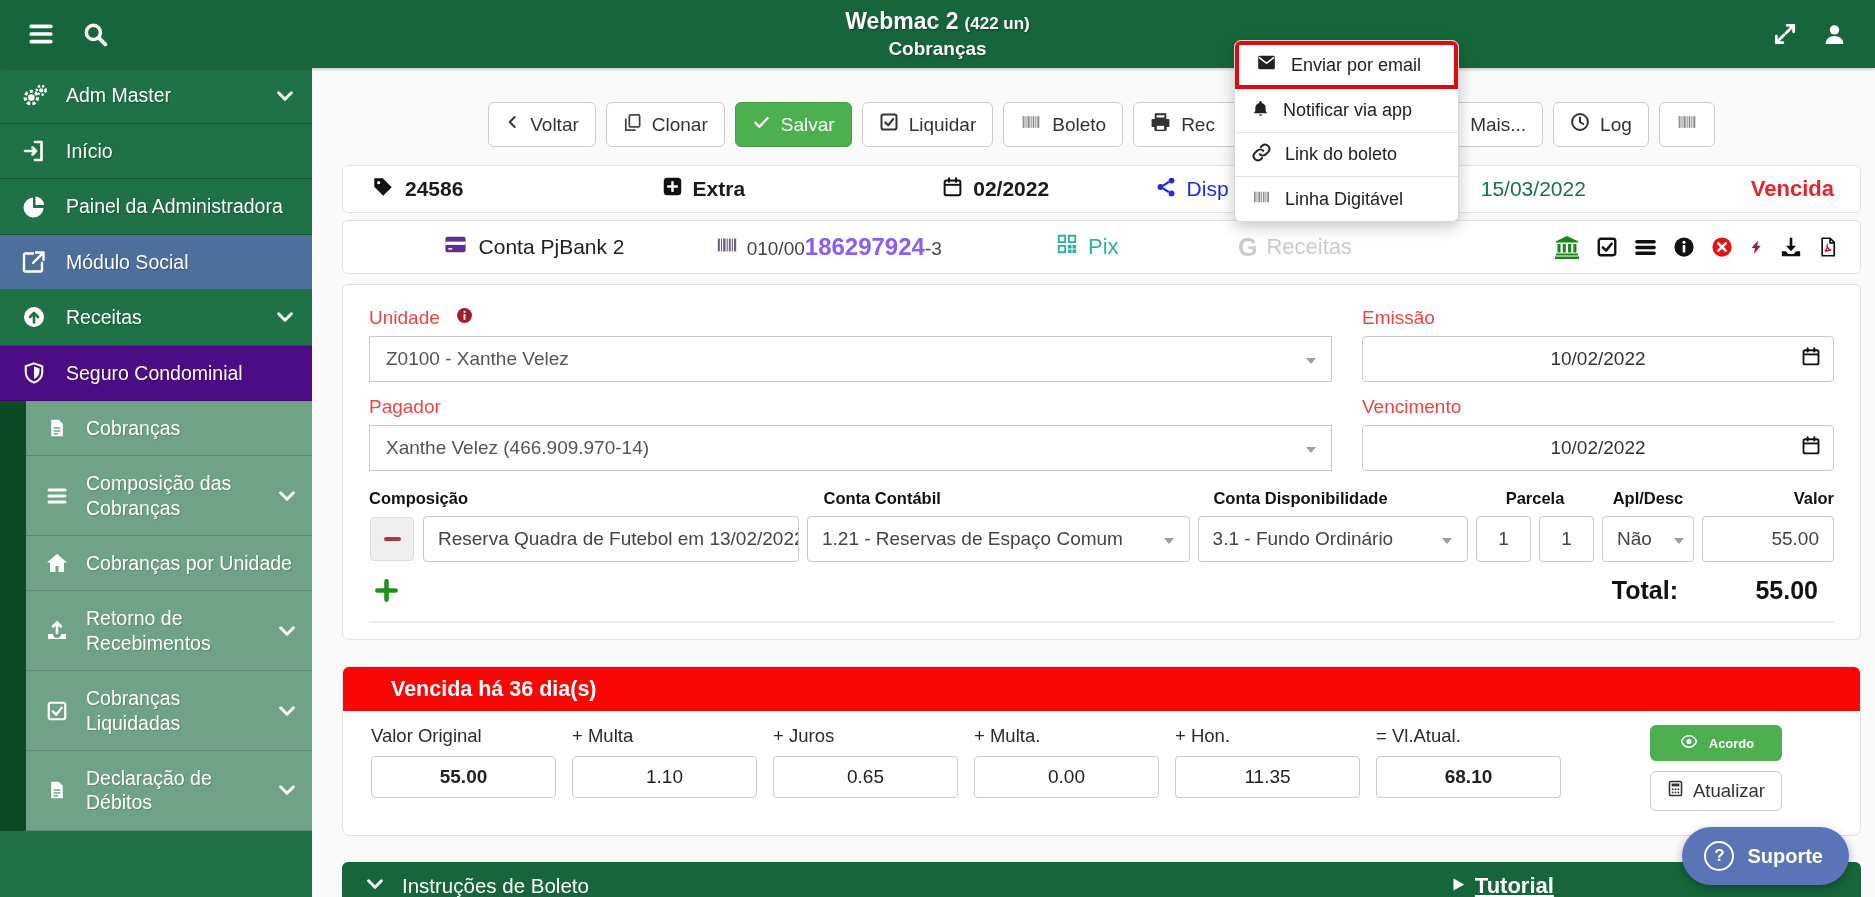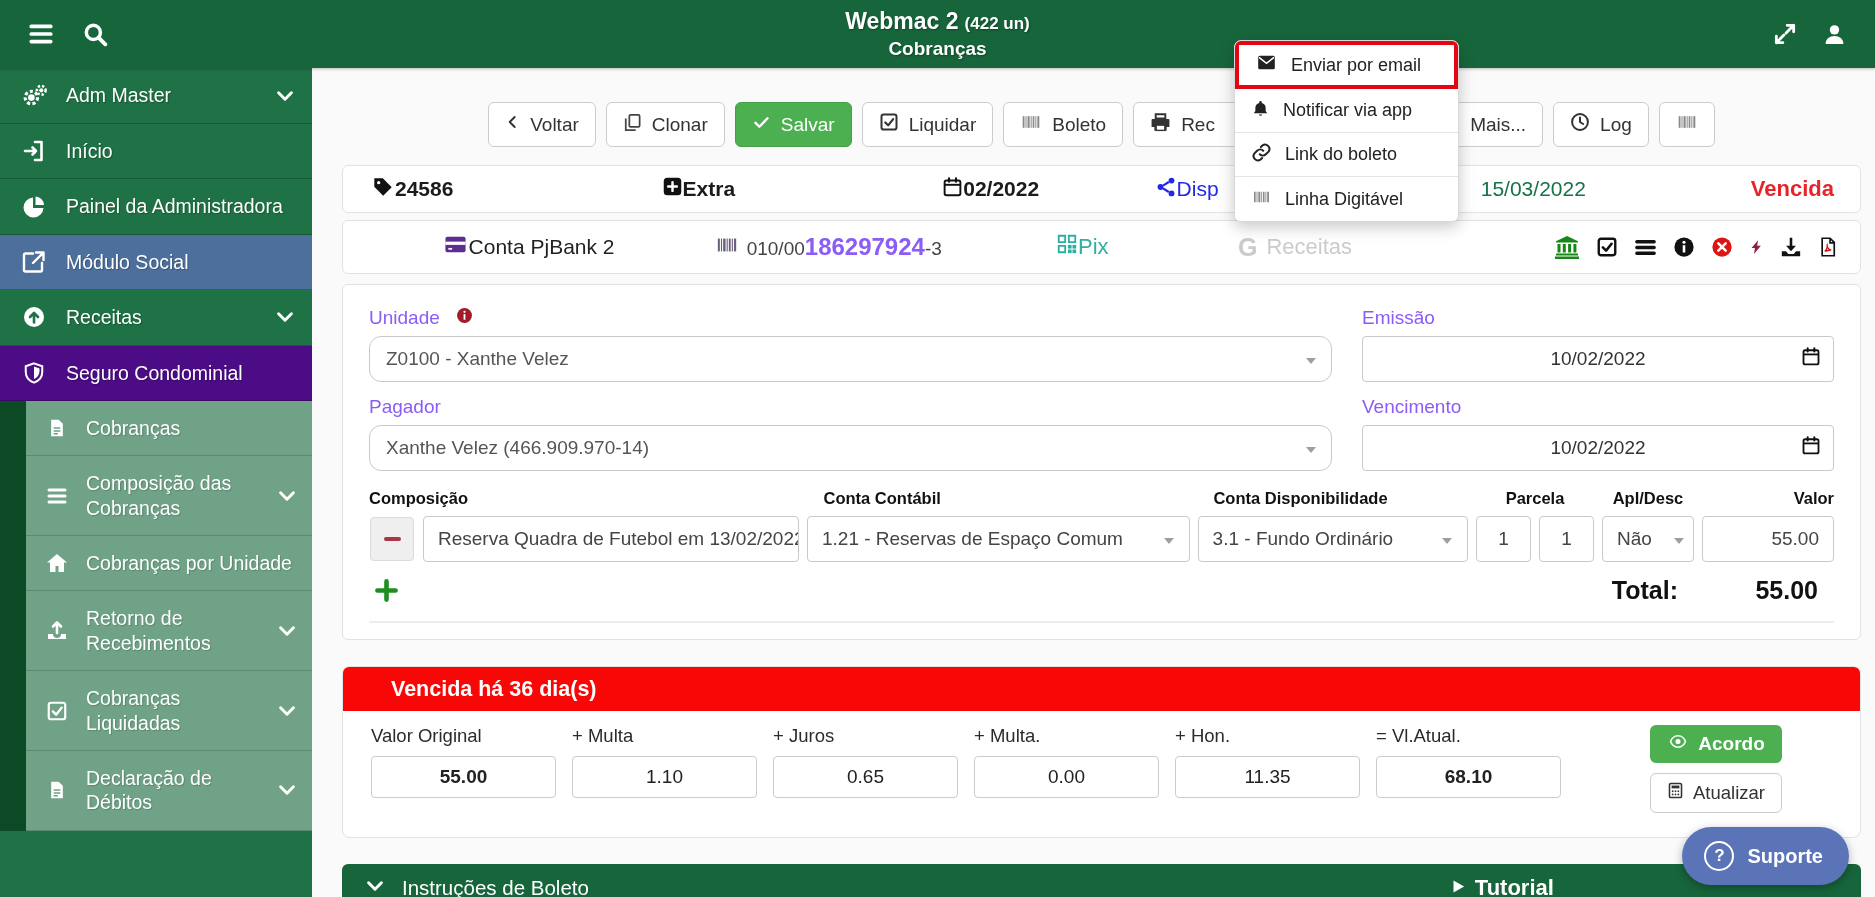--- a/index.html
+++ b/index.html
@@ -29,38 +29,38 @@
   
   .main{position:absolute;left:312px;top:68px;right:0;bottom:0;padding:34px 14px 0 30px;overflow:hidden}
   .toolbar{display:flex;justify-content:center;gap:10px;margin-bottom:18px}
   .tbtn{display:flex;align-items:center;gap:10px;background:#fff;border:1px solid #ccc;border-radius:6px;padding:0 16px;height:45px;font-size:19px;color:#333;cursor:pointer;white-space:nowrap}
   .tbtn.green{background:#4CAF50;border-color:#44a047;color:#fff}
   .tspacer{width:150px}
 
   .card{background:#fff;border:1px solid #e2e2e2;border-radius:6px}
   .info1{height:48px;position:relative;margin-bottom:7px}
   .info2{height:54px;position:relative;margin-bottom:10px}
-  .pos{position:absolute;top:0;height:100%;display:flex;align-items:center;}
+  .pos{position:absolute;top:0;height:100%;display:flex;align-items:center;gap:10px}
   .b21{font-size:21px;font-weight:700;color:#1b1b1b}
   .disp{color:#2328E5;font-size:21px;font-weight:500}
   .dgreen{color:#157347;font-size:21px}
   .vencida{color:#E8242B;font-size:22px;font-weight:700}
   .conta{font-size:21px;color:#222}
   .numpre{font-size:19px;color:#444}
   .numbold{font-size:24px;color:#8b5cf6;font-weight:700}
   .pix{color:#2FAFA3;font-size:22px;font-weight:500}
   .gar{color:#C9CBCD;font-size:22px;font-weight:500}
   .gar-g{color:#C9CBCD;font-size:25px;font-weight:800}
   .icongroup{position:absolute;right:22px;top:0;height:100%;display:flex;align-items:center;gap:16px}
   .icongroup .iconbtn{height:100%}
 
   .formcard{padding:22px 26px 16px 26px}
   .formgrid{display:grid;grid-template-columns:1fr 472px;column-gap:30px;row-gap:14px}
-  .flabel{font-size:19px;color:#8b5cf6;margin-bottom:7px;display:flex;align-items:center;gap:16px}
-  .select{position:relative;height:46px;border:1px solid #c9c9c9;border-radius:12px;display:flex;align-items:center;padding:0 36px 0 16px;font-size:19px;color:#555;background:#fff;cursor:pointer;white-space:nowrap;overflow:hidden}
+  .flabel{font-size:19px;color:#ef4444;margin-bottom:7px;display:flex;align-items:center;gap:16px}
+  .select{position:relative;height:46px;border:1px solid #c9c9c9;border-radius:0;display:flex;align-items:center;padding:0 36px 0 16px;font-size:19px;color:#555;background:#fff;cursor:pointer;white-space:nowrap;overflow:hidden}
   .caret{position:absolute;right:14px;top:50%;transform:translateY(-50%)}
   .dateinput{position:relative;height:46px;border:1px solid #c9c9c9;border-radius:4px;display:flex;align-items:center;justify-content:center;font-size:19px;color:#333;cursor:text;background:#fff}
   .cal{position:absolute;right:12px;top:50%;transform:translateY(-50%)}
 
   .tablehdr{display:flex;gap:8px;margin-top:18px;font-size:16.5px;font-weight:700;color:#111}
   .h-comp{flex:1.85 1 54px}.h-cc{flex:1.8 1 0}.h-cd{flex:1.2 1 0}
   .h-par{flex:0 0 118px;text-align:center}.h-apl{flex:0 0 92px;text-align:center}.h-val{flex:0 0 132px;text-align:right}
   .tablerow{display:flex;gap:8px;margin-top:8px;align-items:center}
   .c-minus{flex:0 0 46px;display:flex;justify-content:center}
   .minusbtn{width:44px;height:44px;background:#EFEFEF;border:1px solid #DCDCDC;border-radius:4px;display:flex;align-items:center;justify-content:center;cursor:pointer}
@@ -77,21 +77,21 @@
   .formdivider{border-top:2px solid #ededed;margin-top:16px}
 
   .overduecard{margin-top:26px;border-radius:8px}
   .banner{height:44px;background:#F90606;border-radius:6px 6px 0 0;display:flex;align-items:center;padding-left:48px;color:#fff;font-size:21.5px;font-weight:700}
   .ovbody{display:flex;gap:16px;padding:14px 26px 24px 28px;align-items:flex-start}
   .ovfield{flex:0 0 185px}
   .ovlabel{font-size:18.5px;color:#2b2b2b;margin-bottom:9px;display:block}
   .ovinput{height:42px;border:1px solid #ccc;border-radius:4px;display:flex;align-items:center;justify-content:center;font-size:19px;color:#222;background:#fff}
   .ovinput.bold{font-weight:700}
   .ovbtns{margin-left:auto;margin-right:52px;display:flex;flex-direction:column;gap:10px;align-self:center;width:132px}
-  .acordo{display:flex;align-items:center;justify-content:center;gap:9px;background:#4CAF50;color:#fff;font-weight:700;font-size:19px;padding:8px 4px;border-radius:6px;cursor:pointer}
+  .acordo{display:flex;align-items:center;justify-content:center;gap:9px;background:#4CAF50;color:#fff;font-weight:700;font-size:13px;padding:8px 4px;border-radius:6px;cursor:pointer}
   .atualizar{display:flex;align-items:center;justify-content:center;gap:9px;background:#fff;border:1px solid #ccc;color:#333;font-size:18.5px;padding:7px 10px;border-radius:6px;cursor:pointer}
 
   .greenbar{height:48px;background:#17663B;border-radius:6px;color:#fff;display:flex;align-items:center;gap:16px;padding:0 22px;position:relative;margin-top:26px;cursor:pointer}
   .bar-label{font-size:20.5px;font-weight:500}
   .tutorial{position:absolute;left:73%;display:flex;align-items:center;gap:9px;font-size:22px;font-weight:700;text-decoration:underline;cursor:pointer}
 
   
   .dropdown{position:absolute;left:1234px;top:40px;width:225px;background:#fff;border:1px solid #d8d8d8;border-radius:7px;box-shadow:0 5px 16px rgba(0,0,0,.22);z-index:80;overflow:hidden}
   .dd-item{display:flex;align-items:center;gap:13px;height:44px;padding:0 16px;font-size:18px;color:#222;border-bottom:1px solid #e5e5e5;cursor:pointer;background:#fff}
   .dd-item:last-child{border-bottom:none}

